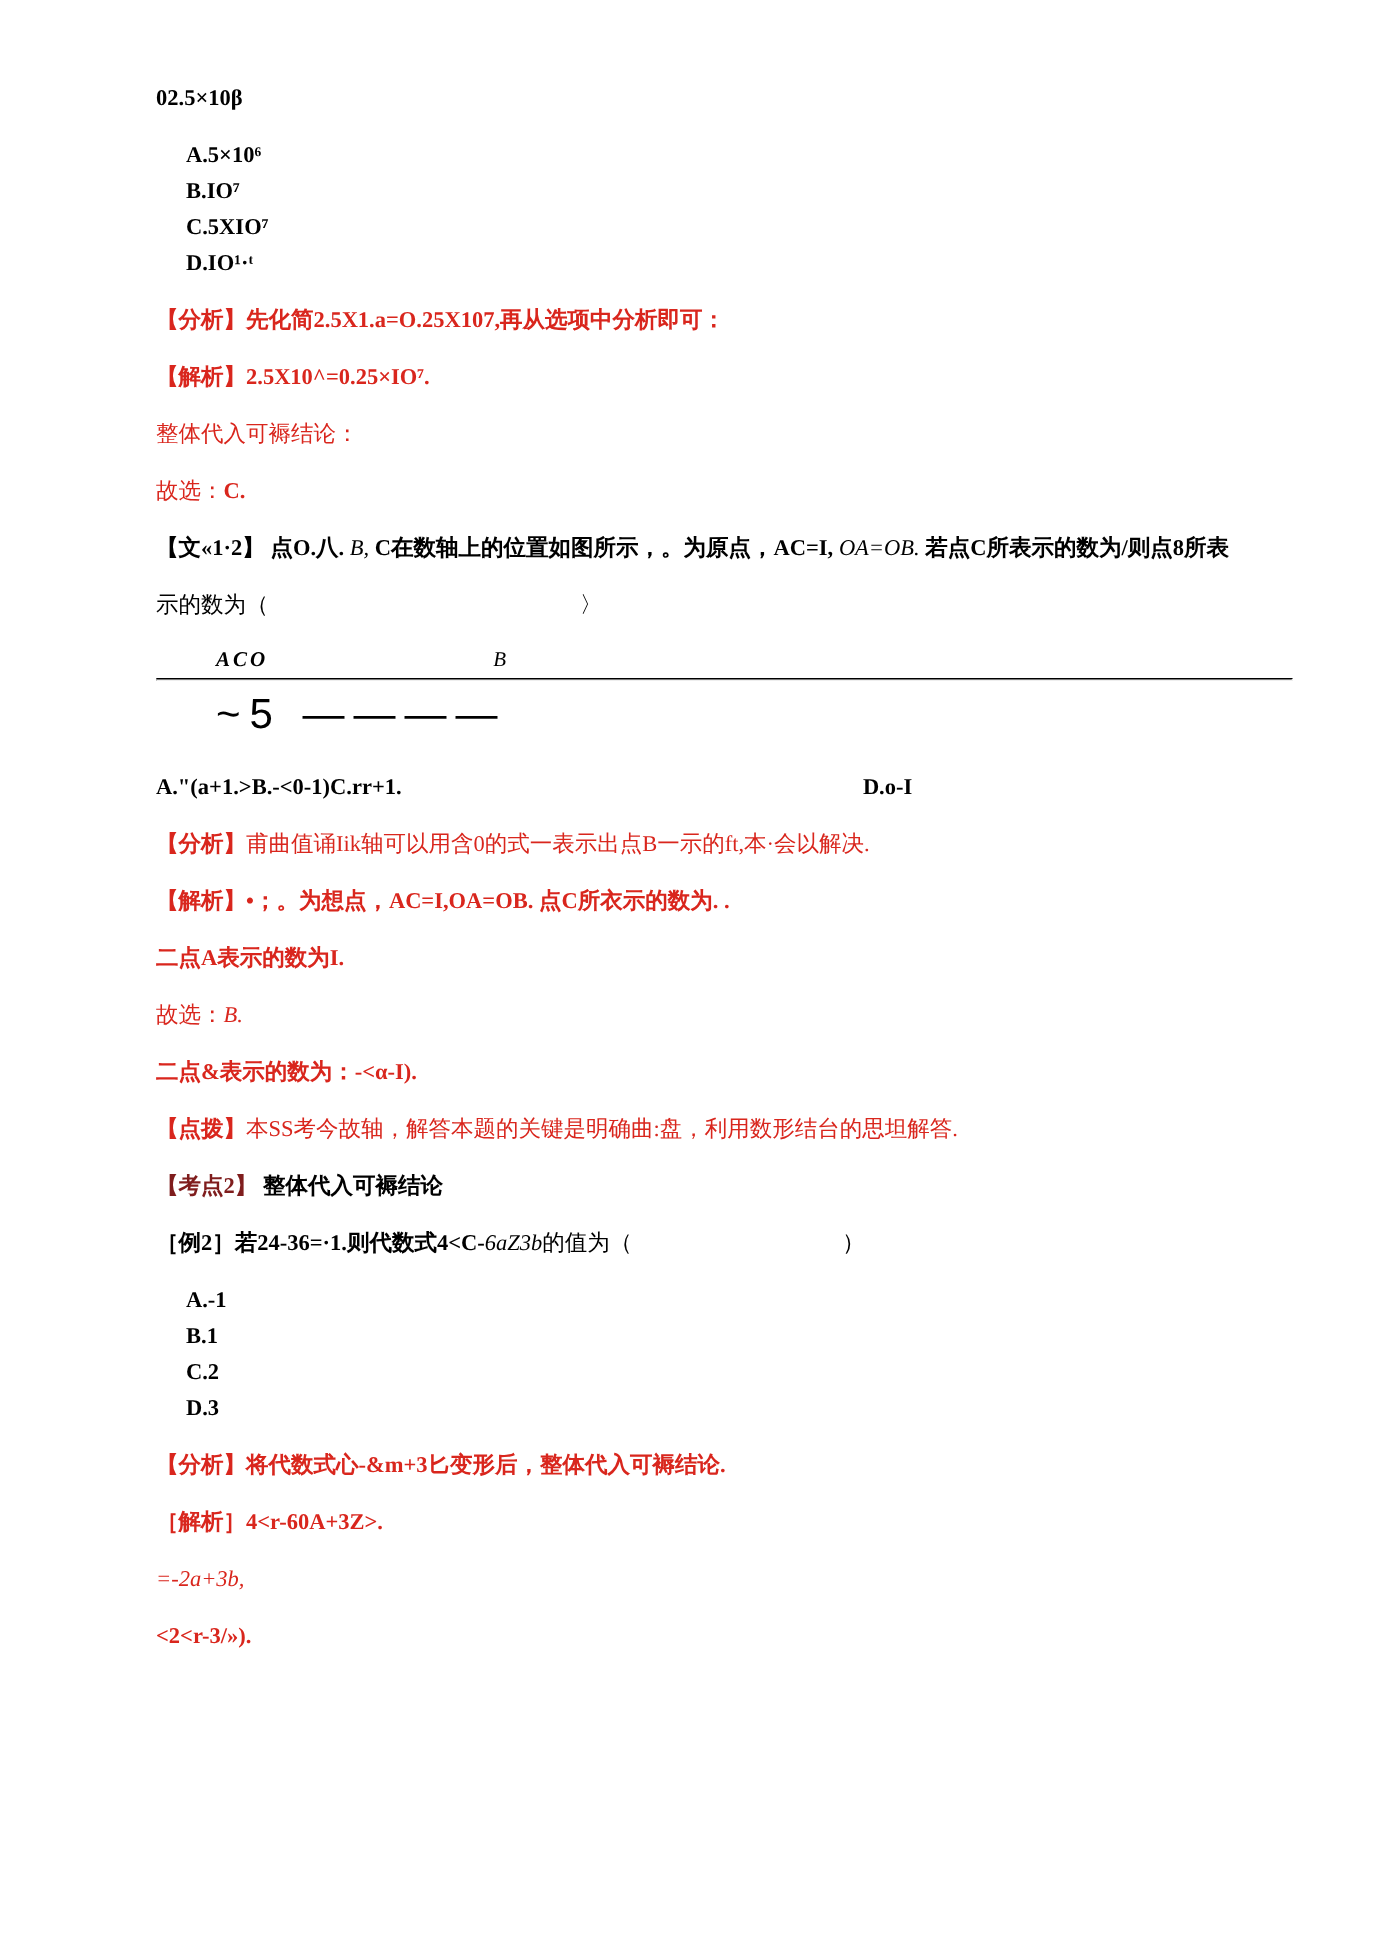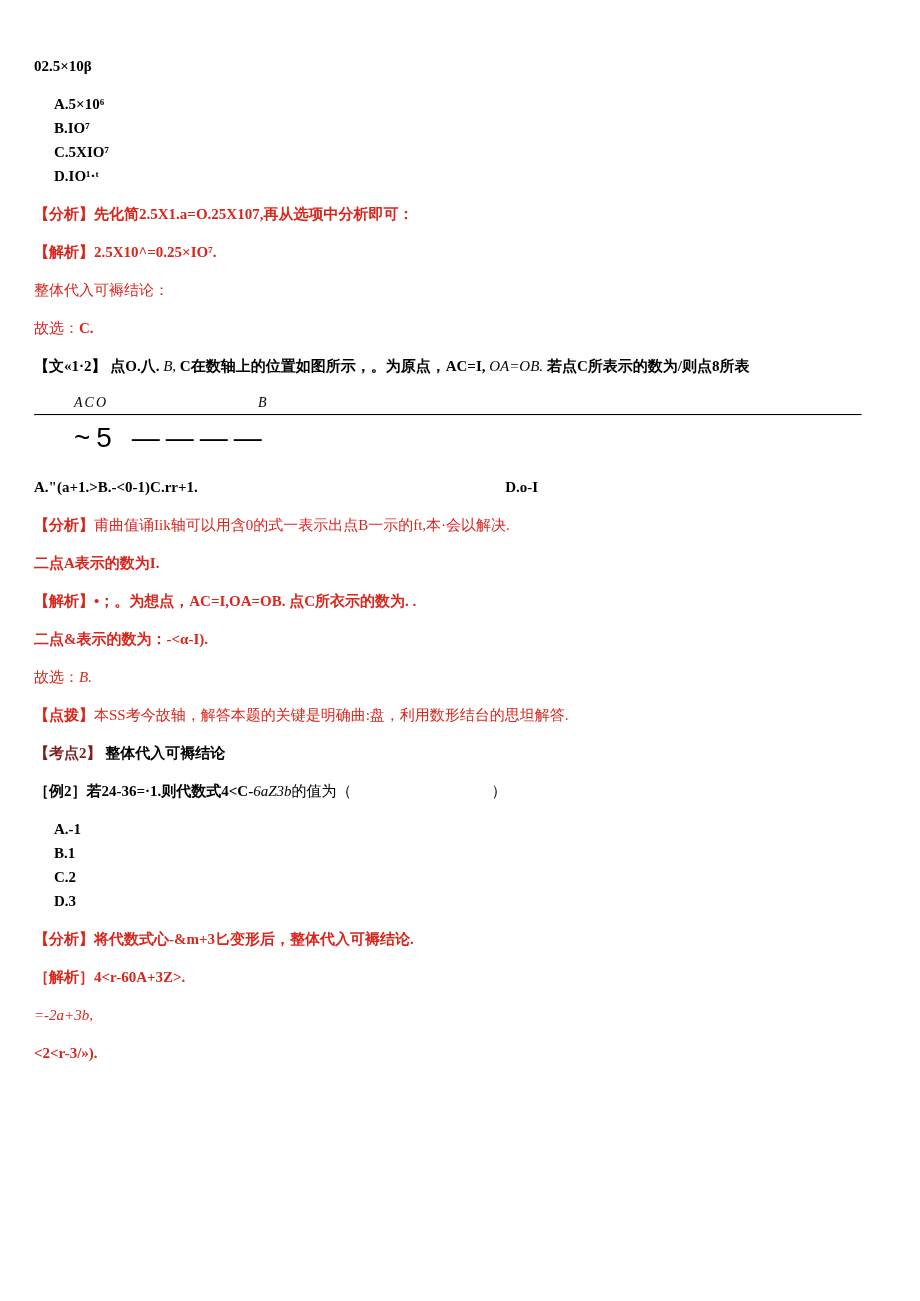--- a/index.html
+++ b/index.html
@@ -6,21 +6,21 @@
     margin: 0;
     padding: 0;
     width: 920px;
     background: #fff;
     font-family: "SimSun", "宋体", serif;
     font-size: 15px;
     color: #000;
     line-height: 1.6;
   }
   .page {
-    padding: 40px 60px 40px 34px;
+    padding: 40px 60px 40px 104px;
     box-sizing: border-box;
   }
   .bold { font-weight: bold; }
   .red { color: #d9261d; }
   .blue { color: #7f1d1d; }
   .indent-1 { margin-left: 20px; }
   .indent-2 { margin-left: 40px; }
   .indent-3 { margin-left: 80px; }
   .para { margin: 14px 0; }
   .options {
@@ -90,50 +90,55 @@
   </div>
 
   <div class="para prompt">
     <span class="bold">【文«1·2】</span>
     <span class="bold">点O.八.</span>
     <span class="ital">B,</span>
     <span class="bold">C在数轴上的位置如图所示，。为原点，AC=I,</span>
     <span class="ital">OA=OB.</span>
     <span class="bold">若点C所表示的数为/则点8所表</span>
   </div>
+  <div class="para indent-2">
+    <span>示的数为（</span>
+    <span style="display:inline-block; width:200px;"></span>
+    <span>〉</span>
+  </div>
 
   <div class="diagram-wrap">
     <div class="axis-labels small">
-      <span style="letter-spacing:2px;">ACO</span><span style="display:inline-block; width:150px; letter-spacing:0;"></span><span style="letter-spacing:0;">B</span>
+      <span style="letter-spacing:2px;font-weight:bold;">ACO</span><span style="display:inline-block; width:150px; letter-spacing:0;"></span><span style="letter-spacing:0;">B</span>
     </div>
     <hr class="axis-line">
     <div class="ticks-row">~5 ————</div>
   </div>
 
   <div class="para indent-1 bold">
     <span>A."(a+1.&gt;</span><span>B.-&lt;0-1)</span><span>C.rr+1.</span>
     <span style="display:inline-block; width:300px;"></span>
     <span>D.o-I</span>
   </div>
 
   <div class="para indent-2 red">
     <span class="bold">【分析】</span><span>甫曲值诵Iik轴可以用含0的式一表示出点B一示的ft,本·会以解决.</span>
   </div>
 
-  <div class="para indent-1 red bold">二点A表示的数为I.</div>
-
   <div class="para indent-2 red">
     <span class="bold">【解析】</span><span class="bold">•；。为想点，AC=I,OA=OB. 点C所衣示的数为. .</span>
   </div>
 
-  <div class="para indent-1 red bold">二点&amp;表示的数为：-&lt;α-I).</div>
+  <div class="para indent-1 red bold">二点A表示的数为I.</div>
 
   <div class="para indent-1 red">
     <span>故选：</span><span class="ital">B.</span>
   </div>
+
+  <div class="para indent-1 red bold">二点&amp;表示的数为：-&lt;α-I).</div>
 
   <div class="para indent-2 red">
     <span class="bold">【点拨】</span><span>本SS考今故轴，解答本题的关键是明确曲:盘，利用数形结台的思坦解答.</span>
   </div>
 
   <div class="para">
     <span class="blue bold">【考点2】</span>
     <span class="bold">整体代入可褥结论</span>
   </div>
 

